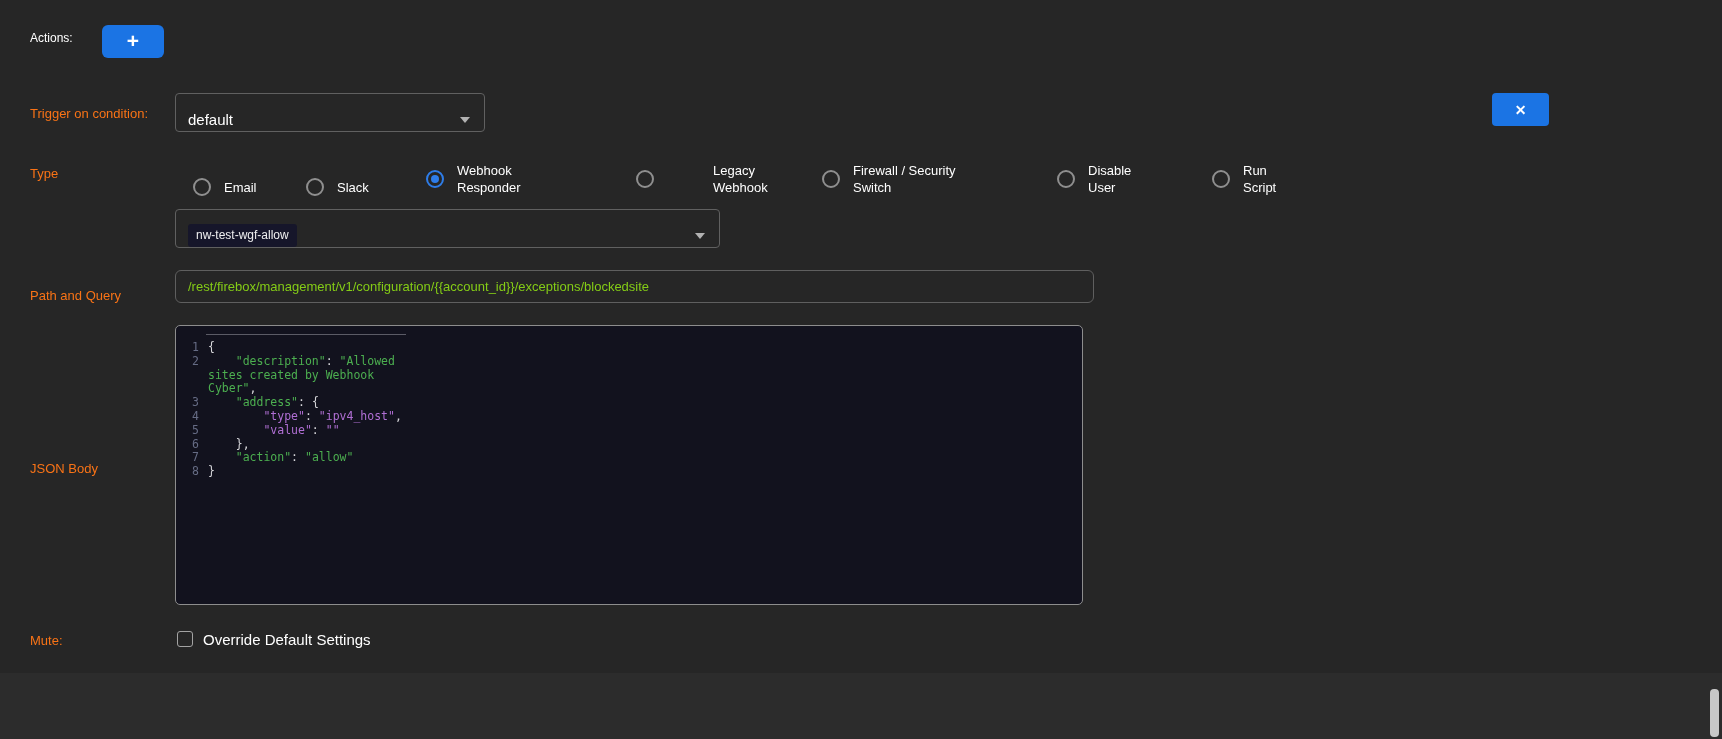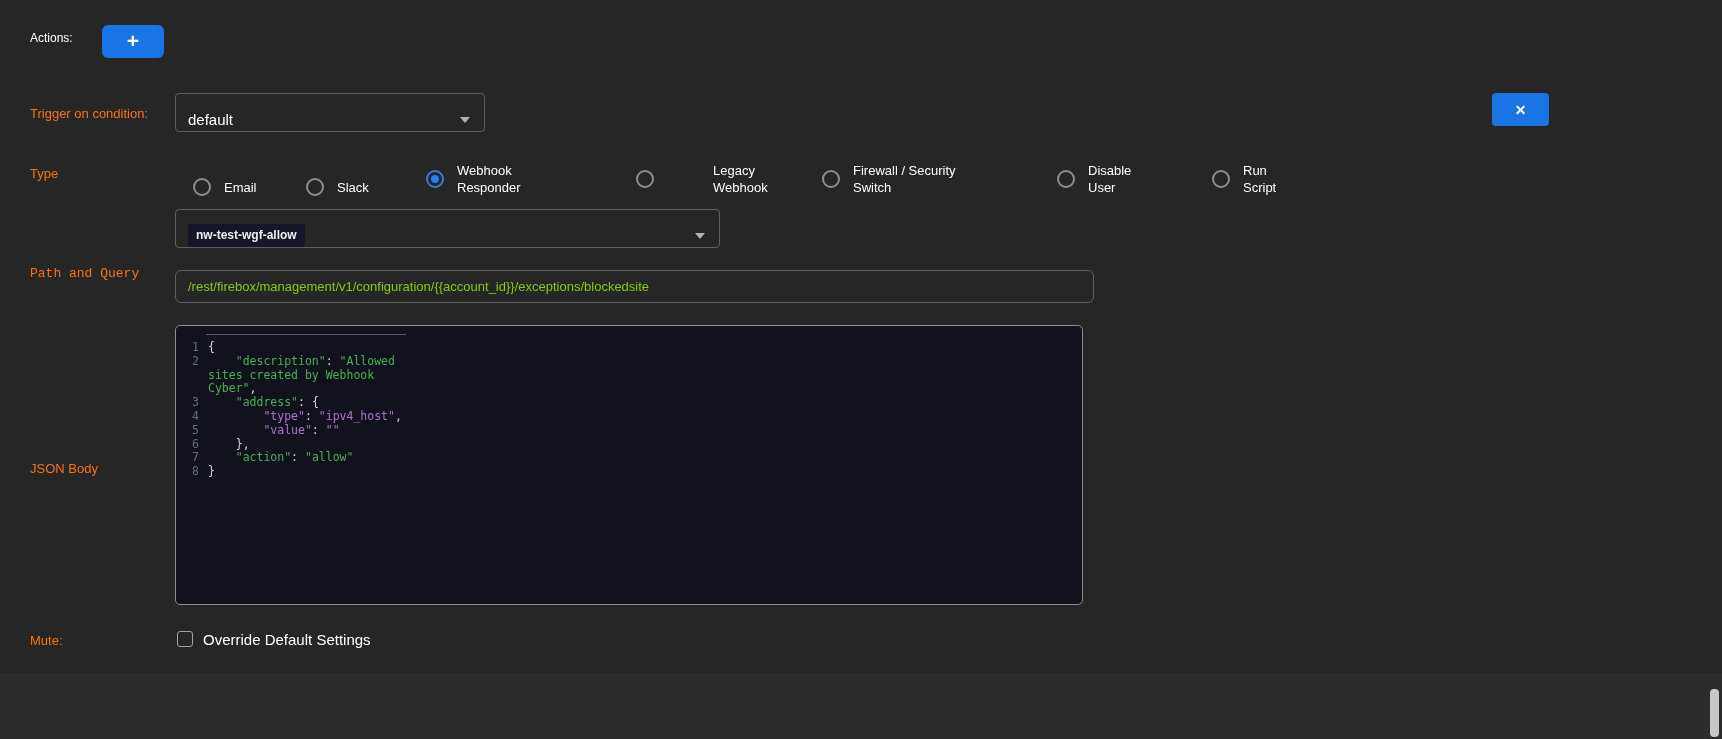--- a/index.html
+++ b/index.html
@@ -29,27 +29,27 @@
   }
   .trigger-select { left: 175px; top: 93px; width: 310px; height: 39px; }
   .responder-select { left: 175px; top: 209px; width: 545px; height: 39px; }
   .select-value { font-size: 15px; color: #ffffff; }
   .caret {
     width: 0; height: 0; border-left: 5px solid transparent; border-right: 5px solid transparent;
     border-top: 6px solid #b2b2b2; flex: none;
   }
   .chip {
     background: #16162a; color: #f0f0f0; font-size: 12px; padding: 4px 8px;
-    border-radius: 3px; line-height: 1.2; font-weight: bold;
+    border-radius: 3px; line-height: 1.2;
   }
 
   
   .trigger-label { top: 106px; }
   .type-label { top: 166px; }
-  .path-label { top: 266px; font-family: Liberation Mono, monospace; }
+  .path-label { top: 288px; }
   .json-label { top: 461px; }
   .mute-label { top: 633px; }
 
   
   .radio-group { position: absolute; left: 193px; top: 148px; display: flex; align-items: flex-end; height: 48px; }
   .radio-item { display: flex; align-items: center; cursor: pointer; }
   .radio-item:nth-child(1) { width: 113px; }
   .radio-item:nth-child(2) { width: 120px; }
   .radio-item:nth-child(3) { width: 210px; }
   .radio-item:nth-child(4) { width: 186px; gap: 46px; }

